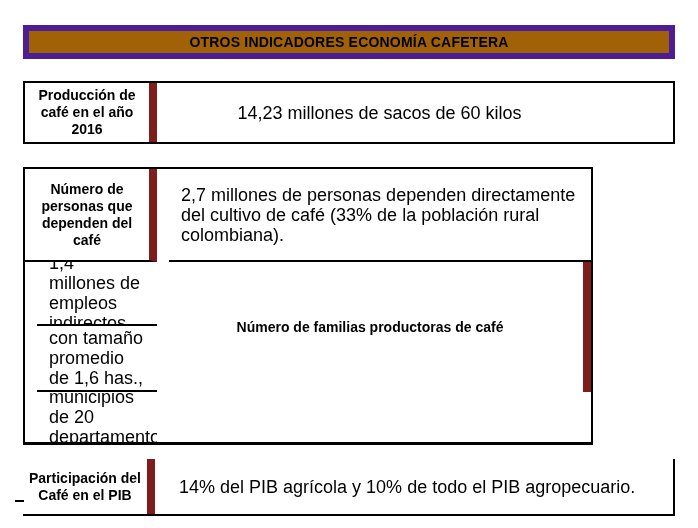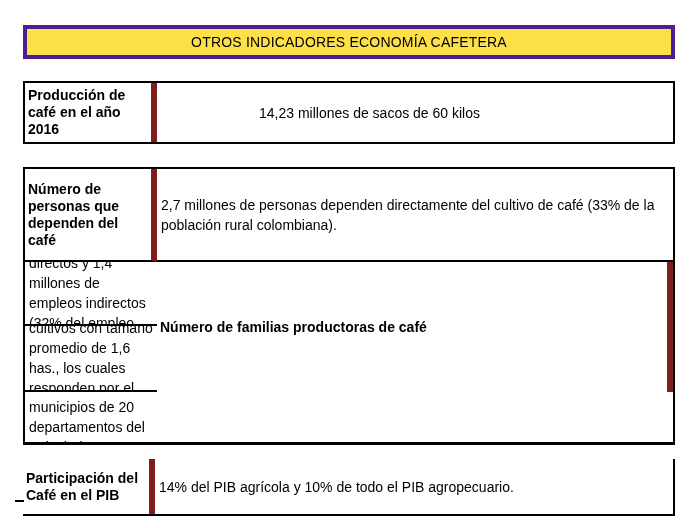--- a/index.html
+++ b/index.html
@@ -14,56 +14,57 @@
     overflow: hidden;
     font-family: "Liberation Sans", "DejaVu Sans", sans-serif;
     color: #000000;
     -webkit-font-smoothing: antialiased;
   }
   .abs { position: absolute; box-sizing: border-box; }
 
   
   .title-bar {
     left: 23px; top: 25px; width: 652px; height: 34px;
-    background: #fde047;
-    border: 4px solid #4c1d95;
+    background: #a16207;
+    border: 6px solid #4c1d95;
     display: flex; align-items: center; justify-content: center;
-    font-weight: normal; font-size: 14px; letter-spacing: 0.2px;
+    font-weight: bold; font-size: 14px; letter-spacing: 0.2px;
   }
 
   
   .prod-table {
     left: 23px; top: 81px; width: 652px; height: 63px;
     border: 2px solid #000000;
     display: grid;
     grid-template-columns: 132px 1fr;
   }
   .cell {
     box-sizing: border-box;
     display: flex; flex-direction: column; justify-content: center;
     overflow: hidden;
   }
   .head-cell {
-    border-right: 6px solid #7f1d1d;
+    border-right: 8px solid #7f1d1d;
     font-weight: bold; font-size: 14px; line-height: 17px;
-    text-align: left;
+    text-align: center;
     padding: 2px 3px;
   }
   .val-cell {
-    font-size: 14px; line-height: 20px;
-    padding: 2px 4px;
+    font-size: 18px; line-height: 20px;
+    padding: 2px 12px;
+    margin-left: 12px;
   }
   .prod-val {
     text-align: center;
     padding-right: 95px;
   }
 
   
   .ind-table {
-    left: 23px; top: 167px; width: 652px; height: 278px;
+    left: 23px; top: 167px; width: 570px; height: 278px;
     border: 2px solid #000000;
     border-bottom-width: 3px;
     display: grid;
     grid-template-columns: 132px 1fr;
     grid-template-rows: 93px 64px 66px 1fr;
   }
   .bb { border-bottom: 2px solid #000000; }
   .span2 { grid-row: span 2; }
 
   

